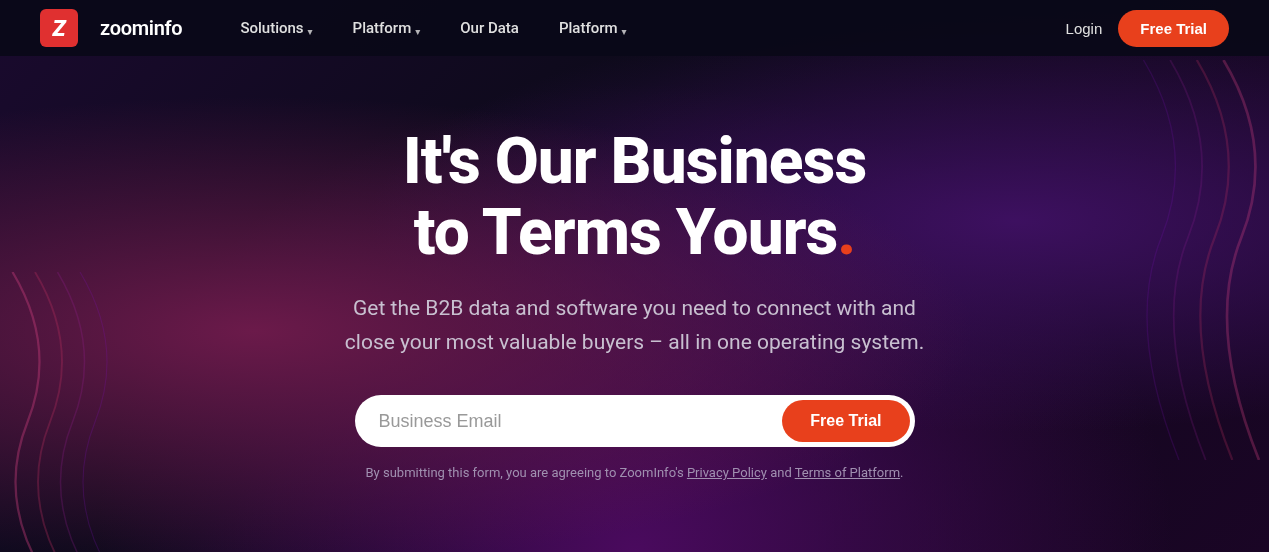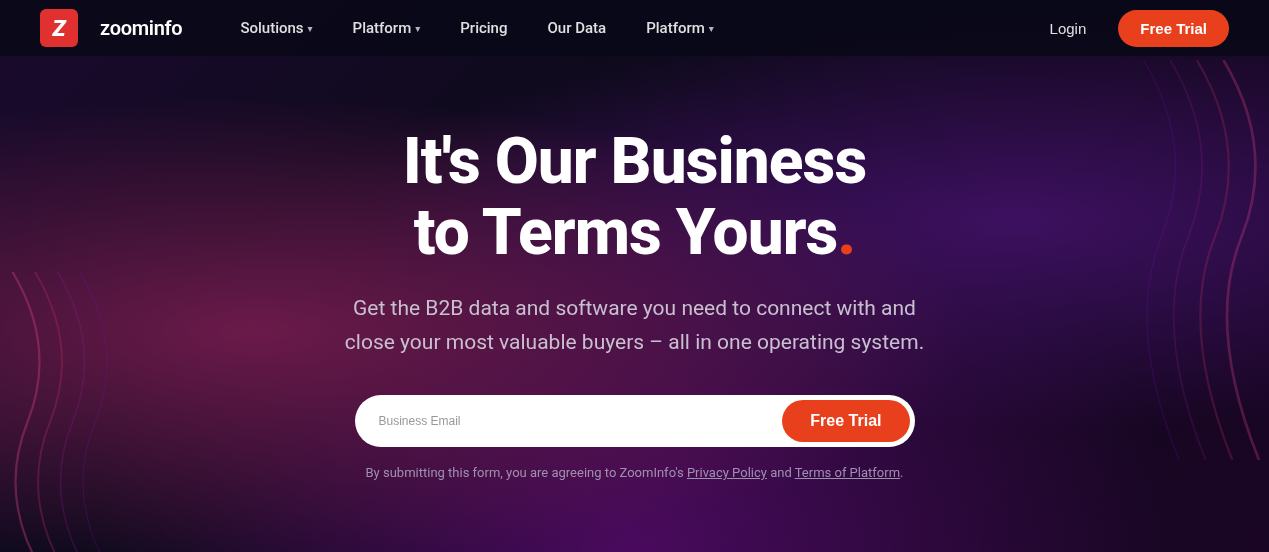--- a/index.html
+++ b/index.html
@@ -95,35 +95,34 @@
     }
 
     .nav-item {
       color: #e0e0e0;
       font-size: 15px;
       font-weight: 500;
       padding: 8px 18px;
       border-radius: 4px;
       cursor: pointer;
       display: flex;
-      align-items: center;
+      align-items: flex-end;
       gap: 4px;
       white-space: nowrap;
       text-decoration: none;
     }
 
     .nav-item .chevron {
       font-size: 10px;
       opacity: 0.8;
     }
 
     .nav-right {
       display: flex;
       align-items: center;
-      gap: 16px;
       justify-content: center;
     }
 
     .login-btn {
       color: #e0e0e0;
       font-size: 15px;
       font-weight: 500;
       padding: 8px 16px;
       cursor: pointer;
       background: none;
@@ -186,21 +185,21 @@
       border-radius: 40px;
       padding: 5px 5px 5px 24px;
       width: 560px;
       margin-bottom: 16px;
     }
 
     .email-input {
       flex: 1;
       border: none;
       outline: none;
-      font-size: 12px;
+      font-size: 18px;
       color: #333;
       background: transparent;
       padding: 8px 0;
     }
 
     .email-input::placeholder {
       color: #999;
     }
 
     .free-trial-btn {
@@ -257,23 +256,20 @@
   <div class="nav-links">
     <a class="nav-item" href="#">
       <span>Solutions</span>
       <span class="chevron">▾</span>
     </a>
     <a class="nav-item" href="#">
       <span>Platform</span>
       <span class="chevron">▾</span>
     </a>
     <a class="nav-item" href="#">
-      <span>Pricing</span>
-    </a>
-    <a class="nav-item" href="#">
       <span>Our Data</span>
     </a>
     <a class="nav-item" href="#">
       <span>Platform</span>
       <span class="chevron">▾</span>
     </a>
   </div>
 
   <div class="nav-right">
     <button class="login-btn">Login</button>

